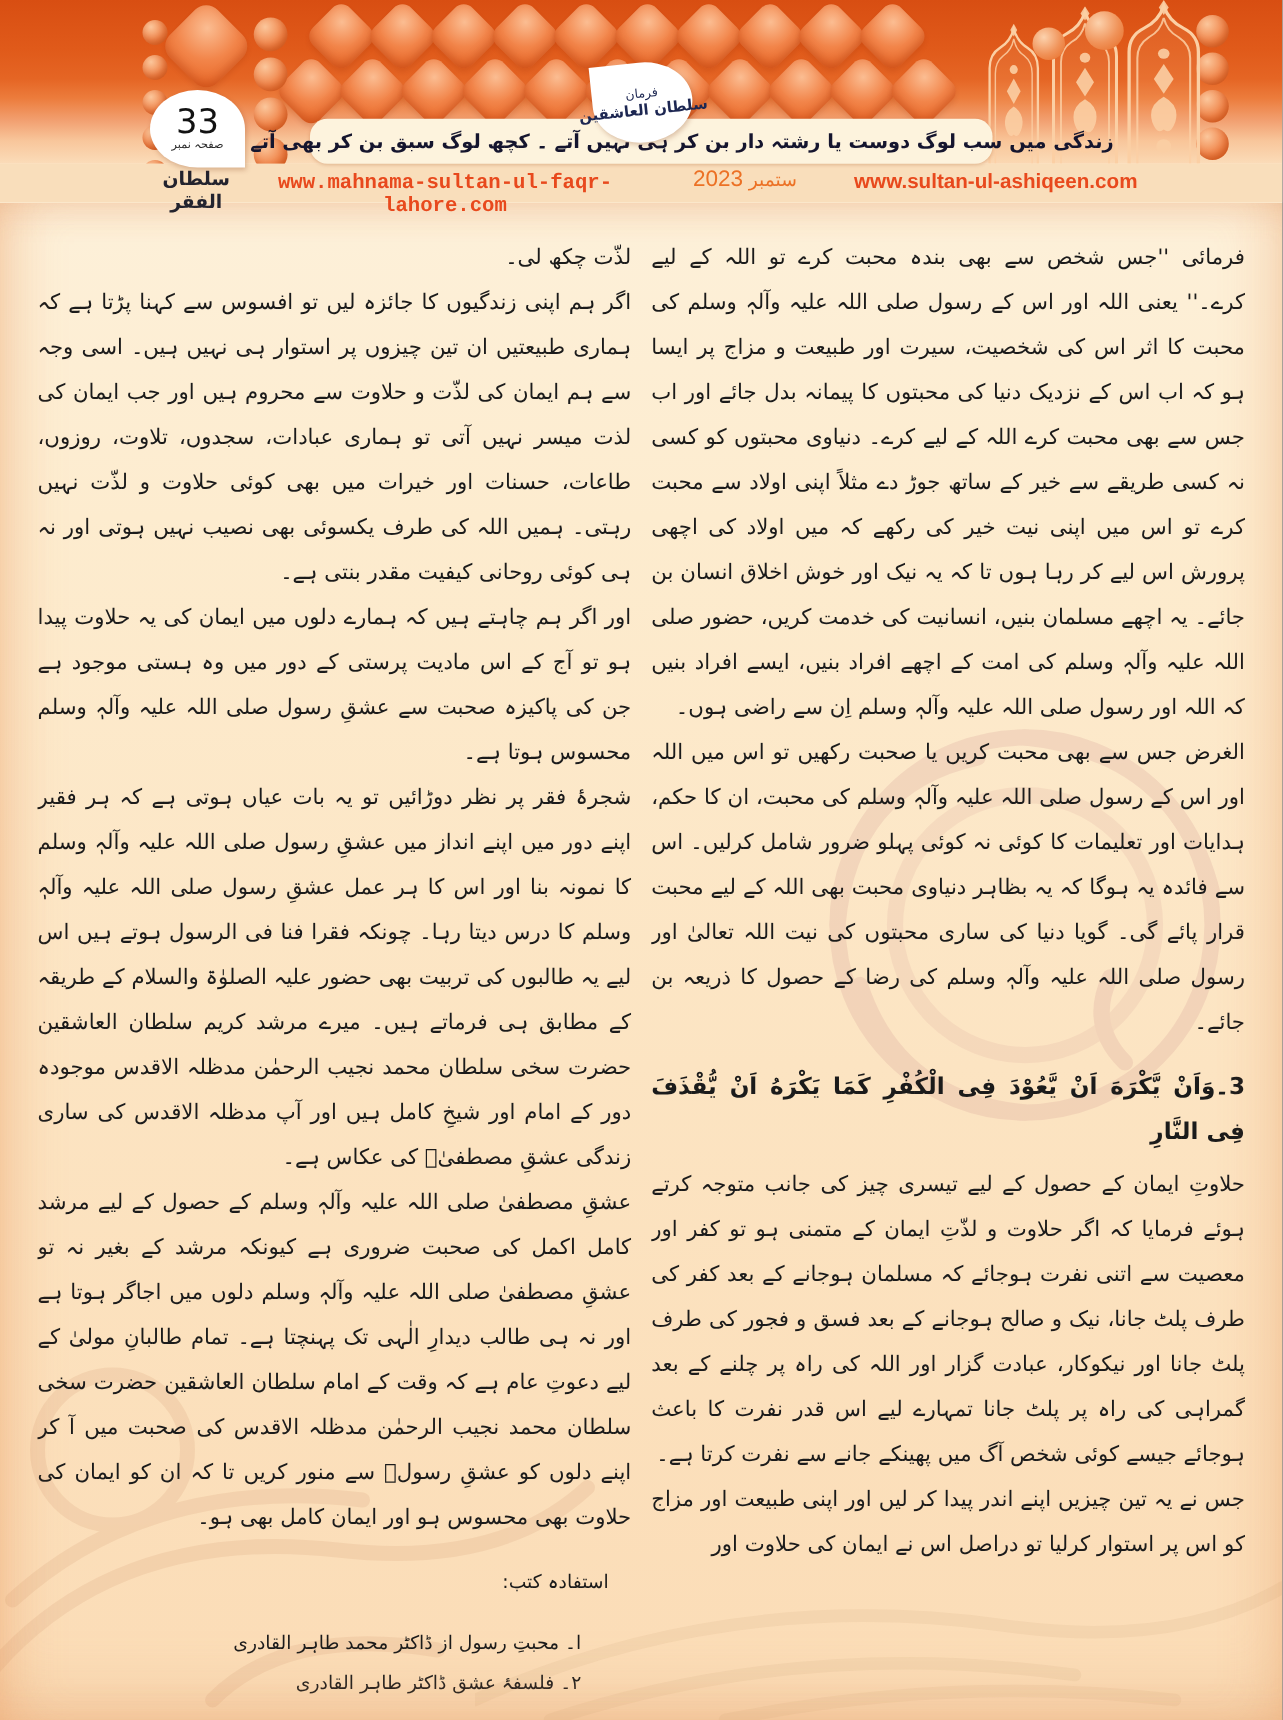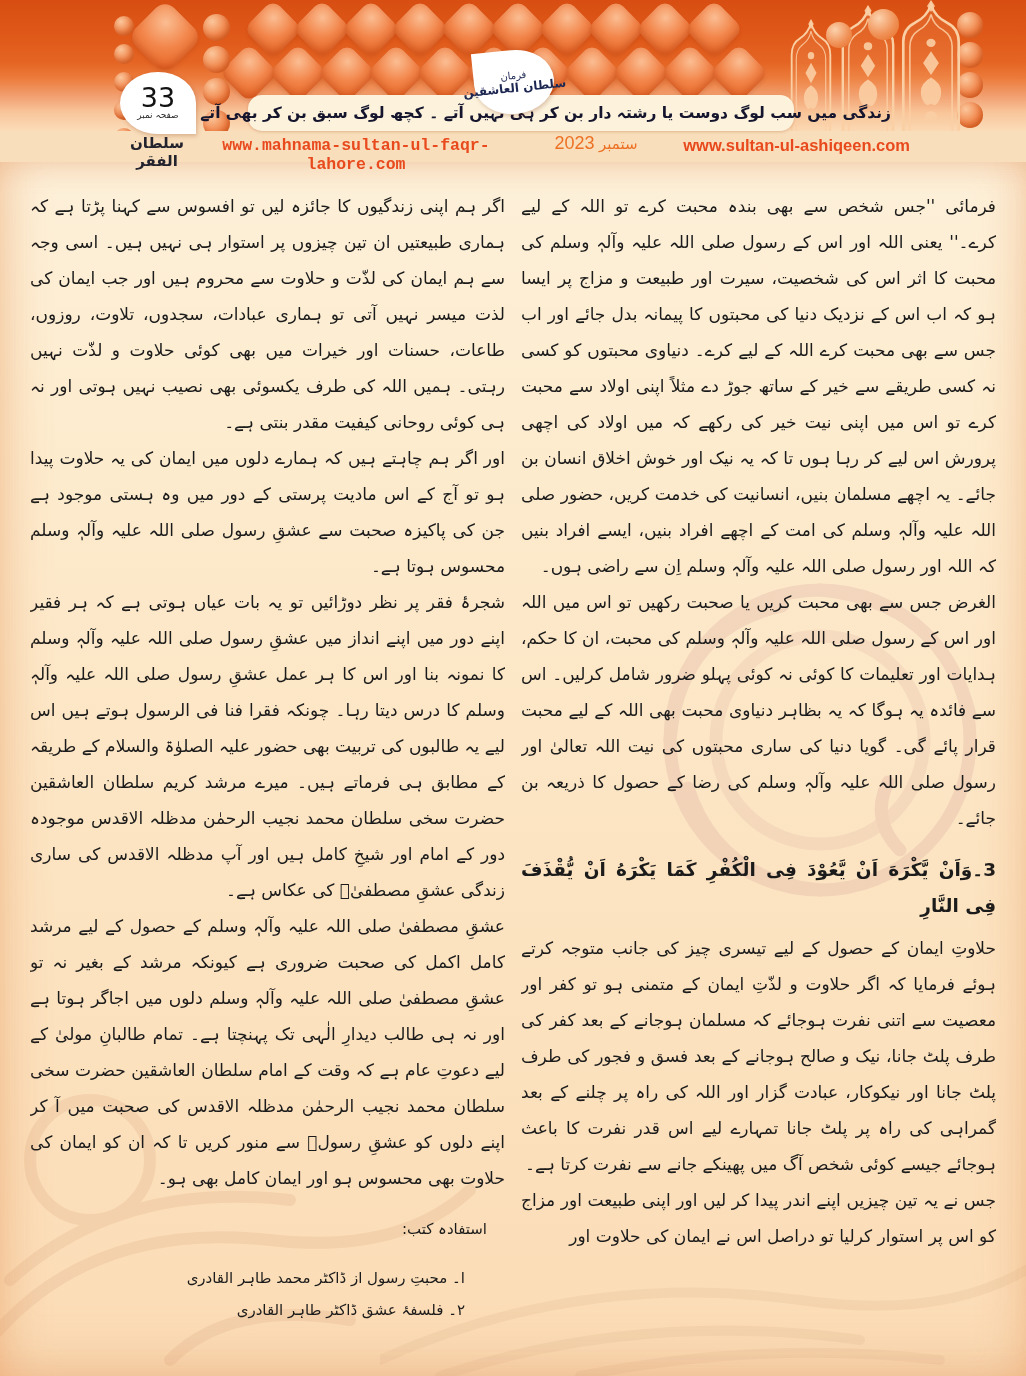--- a/index.html
+++ b/index.html
@@ -217,20 +217,21 @@
 
   <main>
     <div class="col">
       <p class="urdu">فرمائی ''جس شخص سے بھی بندہ محبت کرے تو اللہ کے لیے کرے۔'' یعنی اللہ اور اس کے رسول صلی اللہ علیہ وآلہٖ وسلم کی محبت کا اثر اس کی شخصیت، سیرت اور طبیعت و مزاج پر ایسا ہو کہ اب اس کے نزدیک دنیا کی محبتوں کا پیمانہ بدل جائے اور اب جس سے بھی محبت کرے اللہ کے لیے کرے۔ دنیاوی محبتوں کو کسی نہ کسی طریقے سے خیر کے ساتھ جوڑ دے مثلاً اپنی اولاد سے محبت کرے تو اس میں اپنی نیت خیر کی رکھے کہ میں اولاد کی اچھی پرورش اس لیے کر رہا ہوں تا کہ یہ نیک اور خوش اخلاق انسان بن جائے۔ یہ اچھے مسلمان بنیں، انسانیت کی خدمت کریں، حضور صلی اللہ علیہ وآلہٖ وسلم کی امت کے اچھے افراد بنیں، ایسے افراد بنیں کہ اللہ اور رسول صلی اللہ علیہ وآلہٖ وسلم اِن سے راضی ہوں۔</p>
       <p class="urdu">الغرض جس سے بھی محبت کریں یا صحبت رکھیں تو اس میں اللہ اور اس کے رسول صلی اللہ علیہ وآلہٖ وسلم کی محبت، ان کا حکم، ہدایات اور تعلیمات کا کوئی نہ کوئی پہلو ضرور شامل کرلیں۔ اس سے فائدہ یہ ہوگا کہ یہ بظاہر دنیاوی محبت بھی اللہ کے لیے محبت قرار پائے گی۔ گویا دنیا کی ساری محبتوں کی نیت اللہ تعالیٰ اور رسول صلی اللہ علیہ وآلہٖ وسلم کی رضا کے حصول کا ذریعہ بن جائے۔</p>
       <p class="urdu arabic">3۔وَاَنْ يَّكْرَهَ اَنْ يَّعُوْدَ فِی الْكُفْرِ كَمَا يَكْرَهُ اَنْ يُّقْذَفَ فِی النَّارِ</p>
       <p class="urdu">حلاوتِ ایمان کے حصول کے لیے تیسری چیز کی جانب متوجہ کرتے ہوئے فرمایا کہ اگر حلاوت و لذّتِ ایمان کے متمنی ہو تو کفر اور معصیت سے اتنی نفرت ہوجائے کہ مسلمان ہوجانے کے بعد کفر کی طرف پلٹ جانا، نیک و صالح ہوجانے کے بعد فسق و فجور کی طرف پلٹ جانا اور نیکوکار، عبادت گزار اور اللہ کی راہ پر چلنے کے بعد گمراہی کی راہ پر پلٹ جانا تمہارے لیے اس قدر نفرت کا باعث ہوجائے جیسے کوئی شخص آگ میں پھینکے جانے سے نفرت کرتا ہے۔</p>
       <p class="urdu">جس نے یہ تین چیزیں اپنے اندر پیدا کر لیں اور اپنی طبیعت اور مزاج کو اس پر استوار کرلیا تو دراصل اس نے ایمان کی حلاوت اور</p>
     </div>
     <div class="col">
+      <p class="urdu">لذّت چکھ لی۔</p>
       <p class="urdu">اگر ہم اپنی زندگیوں کا جائزہ لیں تو افسوس سے کہنا پڑتا ہے کہ ہماری طبیعتیں ان تین چیزوں پر استوار ہی نہیں ہیں۔ اسی وجہ سے ہم ایمان کی لذّت و حلاوت سے محروم ہیں اور جب ایمان کی لذت میسر نہیں آتی تو ہماری عبادات، سجدوں، تلاوت، روزوں، طاعات، حسنات اور خیرات میں بھی کوئی حلاوت و لذّت نہیں رہتی۔ ہمیں اللہ کی طرف یکسوئی بھی نصیب نہیں ہوتی اور نہ ہی کوئی روحانی کیفیت مقدر بنتی ہے۔</p>
       <p class="urdu">اور اگر ہم چاہتے ہیں کہ ہمارے دلوں میں ایمان کی یہ حلاوت پیدا ہو تو آج کے اس مادیت پرستی کے دور میں وہ ہستی موجود ہے جن کی پاکیزہ صحبت سے عشقِ رسول صلی اللہ علیہ وآلہٖ وسلم محسوس ہوتا ہے۔</p>
       <p class="urdu">شجرۂ فقر پر نظر دوڑائیں تو یہ بات عیاں ہوتی ہے کہ ہر فقیر اپنے دور میں اپنے انداز میں عشقِ رسول صلی اللہ علیہ وآلہٖ وسلم کا نمونہ بنا اور اس کا ہر عمل عشقِ رسول صلی اللہ علیہ وآلہٖ وسلم کا درس دیتا رہا۔ چونکہ فقرا فنا فی الرسول ہوتے ہیں اس لیے یہ طالبوں کی تربیت بھی حضور علیہ الصلوٰۃ والسلام کے طریقہ کے مطابق ہی فرماتے ہیں۔ میرے مرشد کریم سلطان العاشقین حضرت سخی سلطان محمد نجیب الرحمٰن مدظلہ الاقدس موجودہ دور کے امام اور شیخِ کامل ہیں اور آپ مدظلہ الاقدس کی ساری زندگی عشقِ مصطفیٰؐ کی عکاس ہے۔</p>
       <p class="urdu">عشقِ مصطفیٰ صلی اللہ علیہ وآلہٖ وسلم کے حصول کے لیے مرشد کامل اکمل کی صحبت ضروری ہے کیونکہ مرشد کے بغیر نہ تو عشقِ مصطفیٰ صلی اللہ علیہ وآلہٖ وسلم دلوں میں اجاگر ہوتا ہے اور نہ ہی طالب دیدارِ الٰہی تک پہنچتا ہے۔ تمام طالبانِ مولیٰ کے لیے دعوتِ عام ہے کہ وقت کے امام سلطان العاشقین حضرت سخی سلطان محمد نجیب الرحمٰن مدظلہ الاقدس کی صحبت میں آ کر اپنے دلوں کو عشقِ رسولؐ سے منور کریں تا کہ ان کو ایمان کی حلاوت بھی محسوس ہو اور ایمان کامل بھی ہو۔</p>
       <div class="refs">
         <p class="rh">استفادہ کتب:</p>
         <p class="ri">ا۔ محبتِ رسول از ڈاکٹر محمد طاہر القادری</p>
         <p class="ri">۲۔ فلسفۂ عشق ڈاکٹر طاہر القادری</p>
       </div>
     </div>

